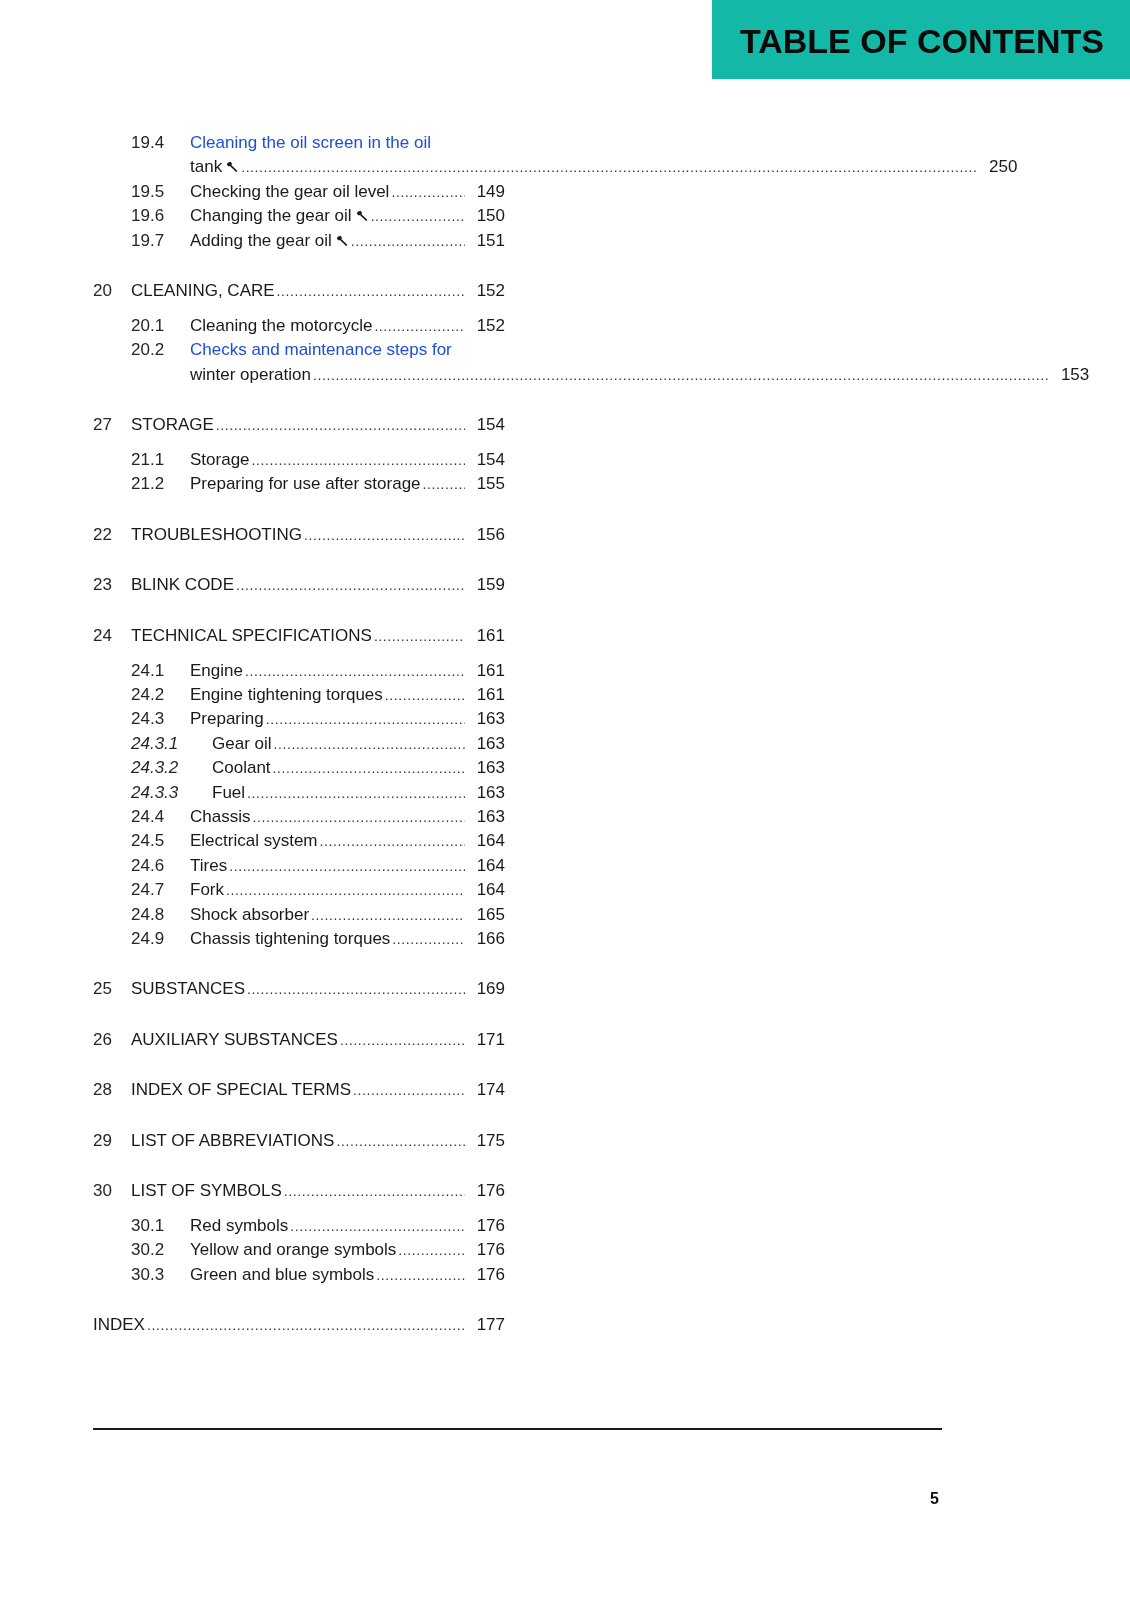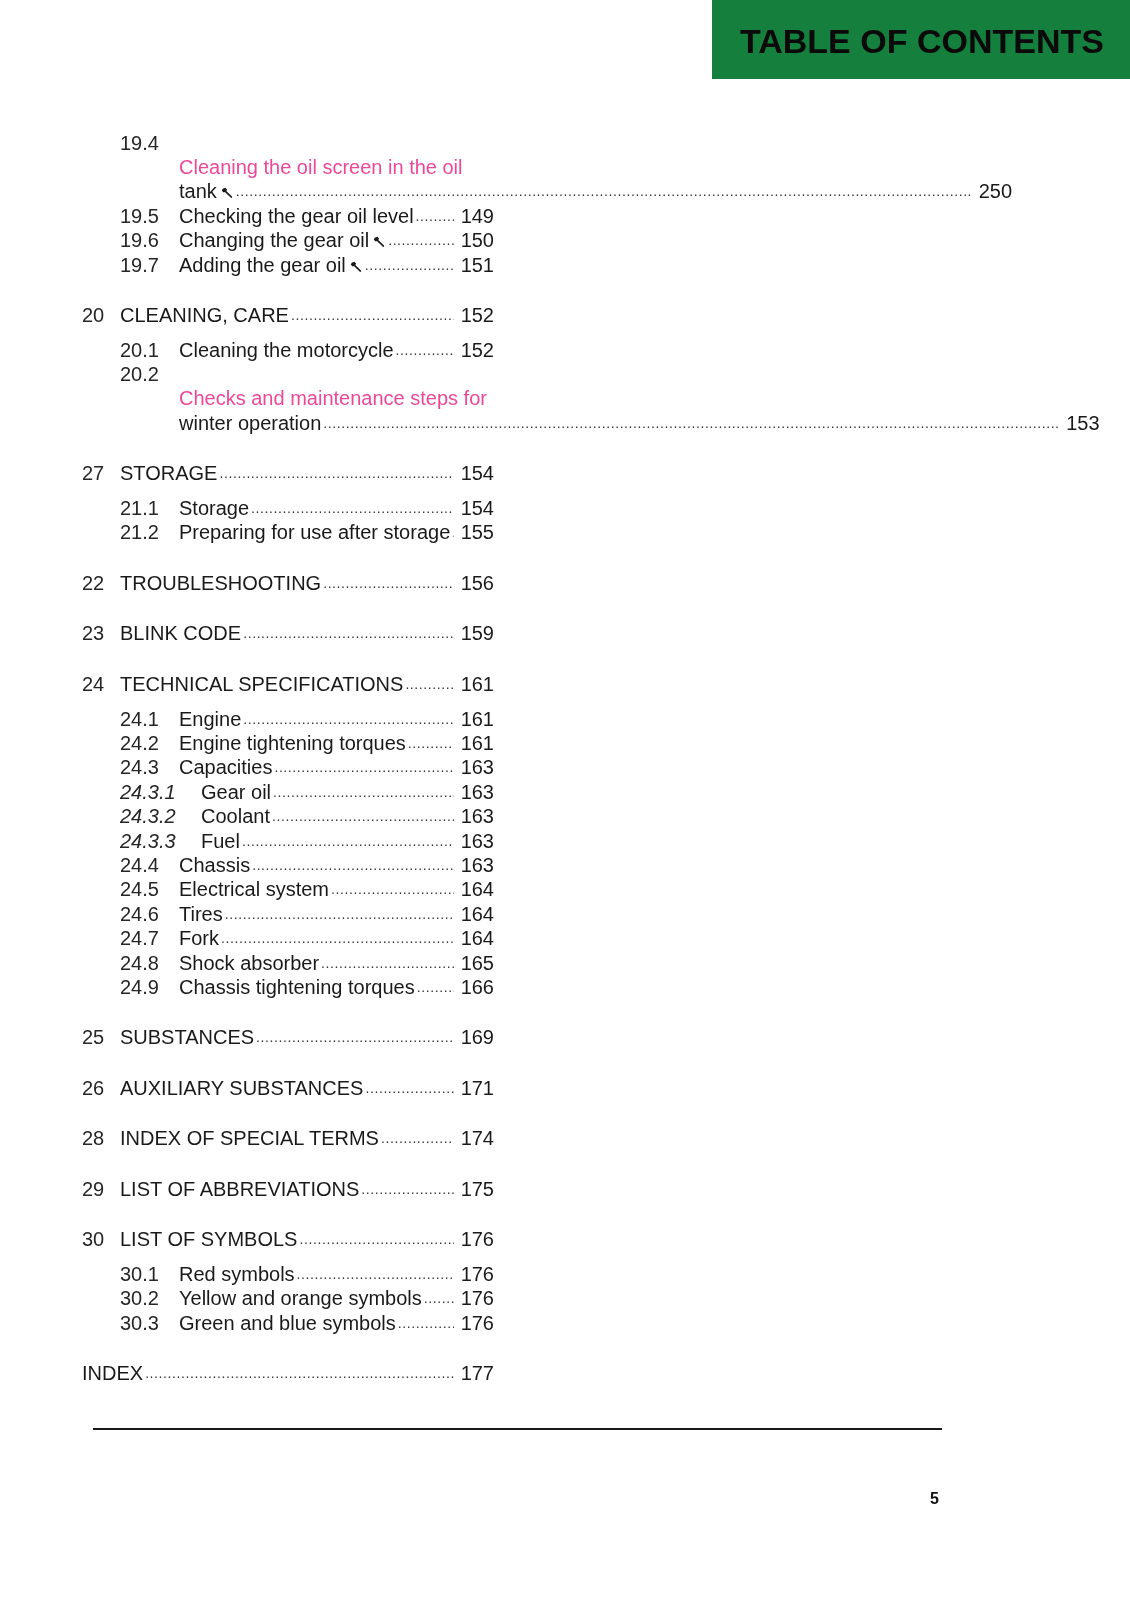--- a/index.html
+++ b/index.html
@@ -3,39 +3,39 @@
 <meta charset="utf-8">
 <style>
   html, body { margin: 0; padding: 0; }
   body {
     width: 1130px; height: 1600px; position: relative; overflow: hidden;
     background: #ffffff; color: #1a1a1a;
     font-family: "Liberation Sans", sans-serif;
   }
   .header-box {
     position: absolute; left: 712px; top: 0; width: 418px; height: 79px;
-    background: #15803d;
+    background: #14b8a6;
     text-align: center;
   }
   .header-title {
     position: absolute; left: 28px; top: 22px;
     font-size: 34px; font-weight: bold; color: #0a0a0a; letter-spacing: 0px;
     white-space: nowrap;
   }
   .toc {
-    position: absolute; left: 82px; top: 131px; width: 412px;
-    font-size: 20px; line-height: 24.4px;
+    position: absolute; left: 93px; top: 131px; width: 412px;
+    font-size: 17px; line-height: 24.4px;
   }
   .entry { display: flex; align-items: flex-end; width: 100%; }
   .entry.chapter { margin-top: 26px; margin-bottom: 10.5px; }
   .num { flex: 0 0 auto; color: #262626; }
   .chapter .num { width: 38px; }
   .sub .num { width: 59px; margin-left: 38px; }
   .subsub .num { width: 81px; margin-left: 38px; font-style: italic; }
-  .title { color: #ec4899; margin-top: 24px; }
+  .title { color: #1d4ed8; }
   .title-inline { white-space: nowrap; }
   .wrench { display: inline-block; width: 13px; height: 13px; margin-left: 4px; vertical-align: -1px; }
   .dots {
     flex: 1 1 auto; overflow: hidden; white-space: nowrap; color: #333;
     margin: 0 2px; letter-spacing: 0.6px; font-size: 14px;
   }
   .dots::before {
     content: "....................................................................................................................................................................";
   }
   .page { flex: 0 0 auto; width: 38px; text-align: right; color: #1a1a1a; }
@@ -159,21 +159,21 @@
       <span class="page">161</span>
     </div>
     <div class="entry sub">
       <span class="num">24.2</span>
       <span class="title-inline"><span>Engine tightening torques</span></span>
       <span class="dots"></span>
       <span class="page">161</span>
     </div>
     <div class="entry sub">
       <span class="num">24.3</span>
-      <span class="title-inline"><span>Capacities</span></span>
+      <span class="title-inline"><span>Preparing</span></span>
       <span class="dots"></span>
       <span class="page">163</span>
     </div>
     <div class="entry subsub">
       <span class="num">24.3.1</span>
       <span class="title-inline"><span>Gear oil</span></span>
       <span class="dots"></span>
       <span class="page">163</span>
     </div>
     <div class="entry subsub">

